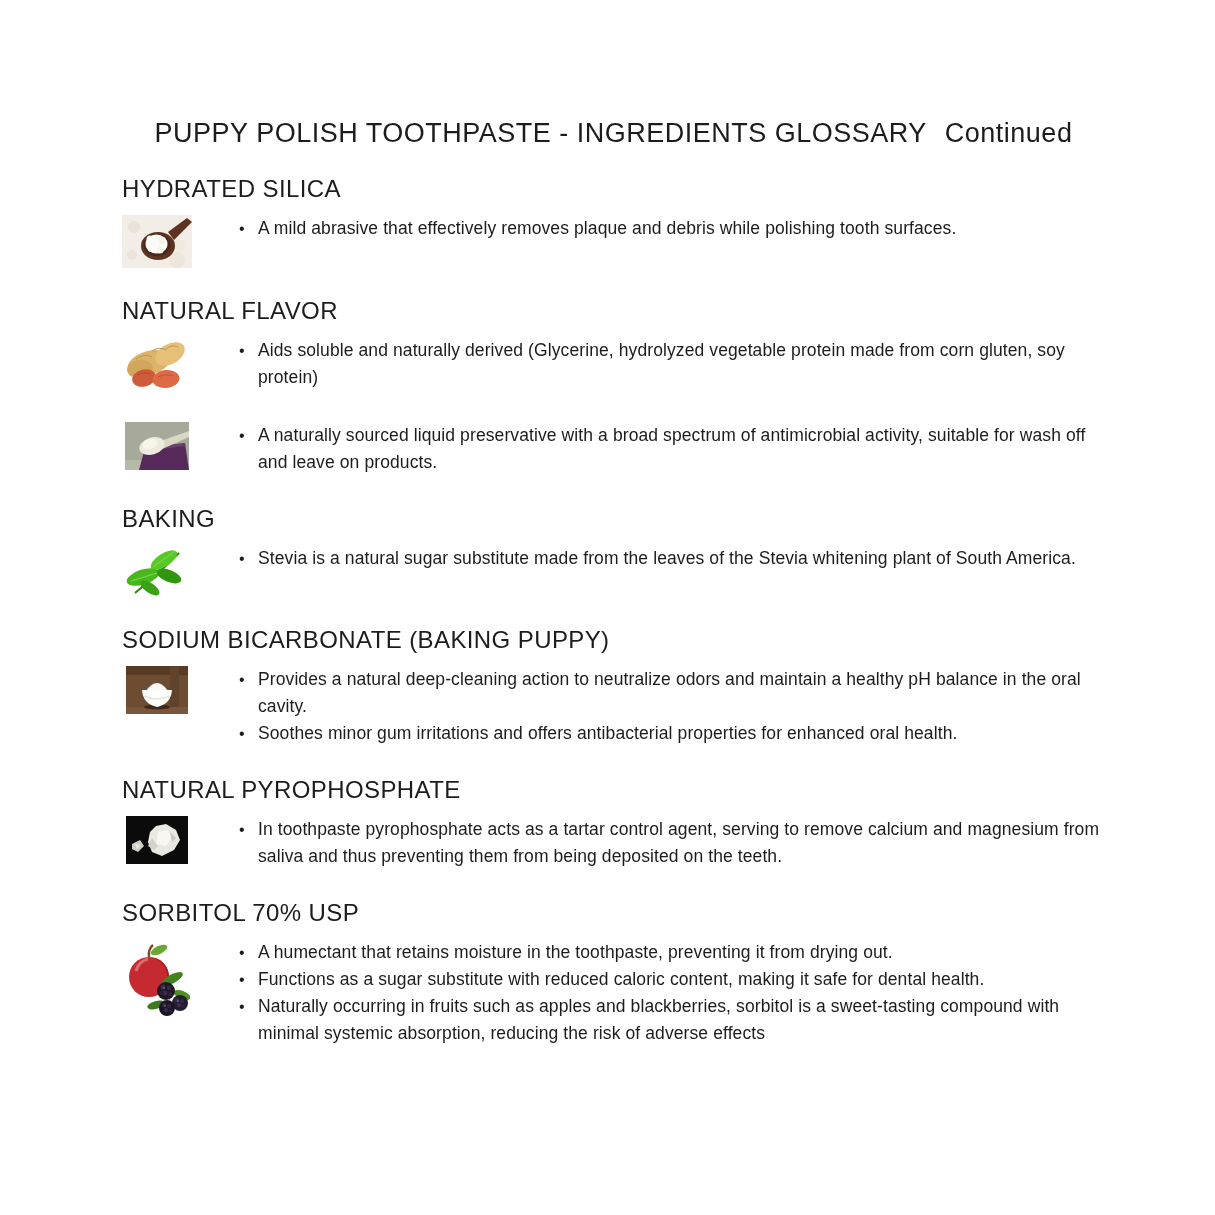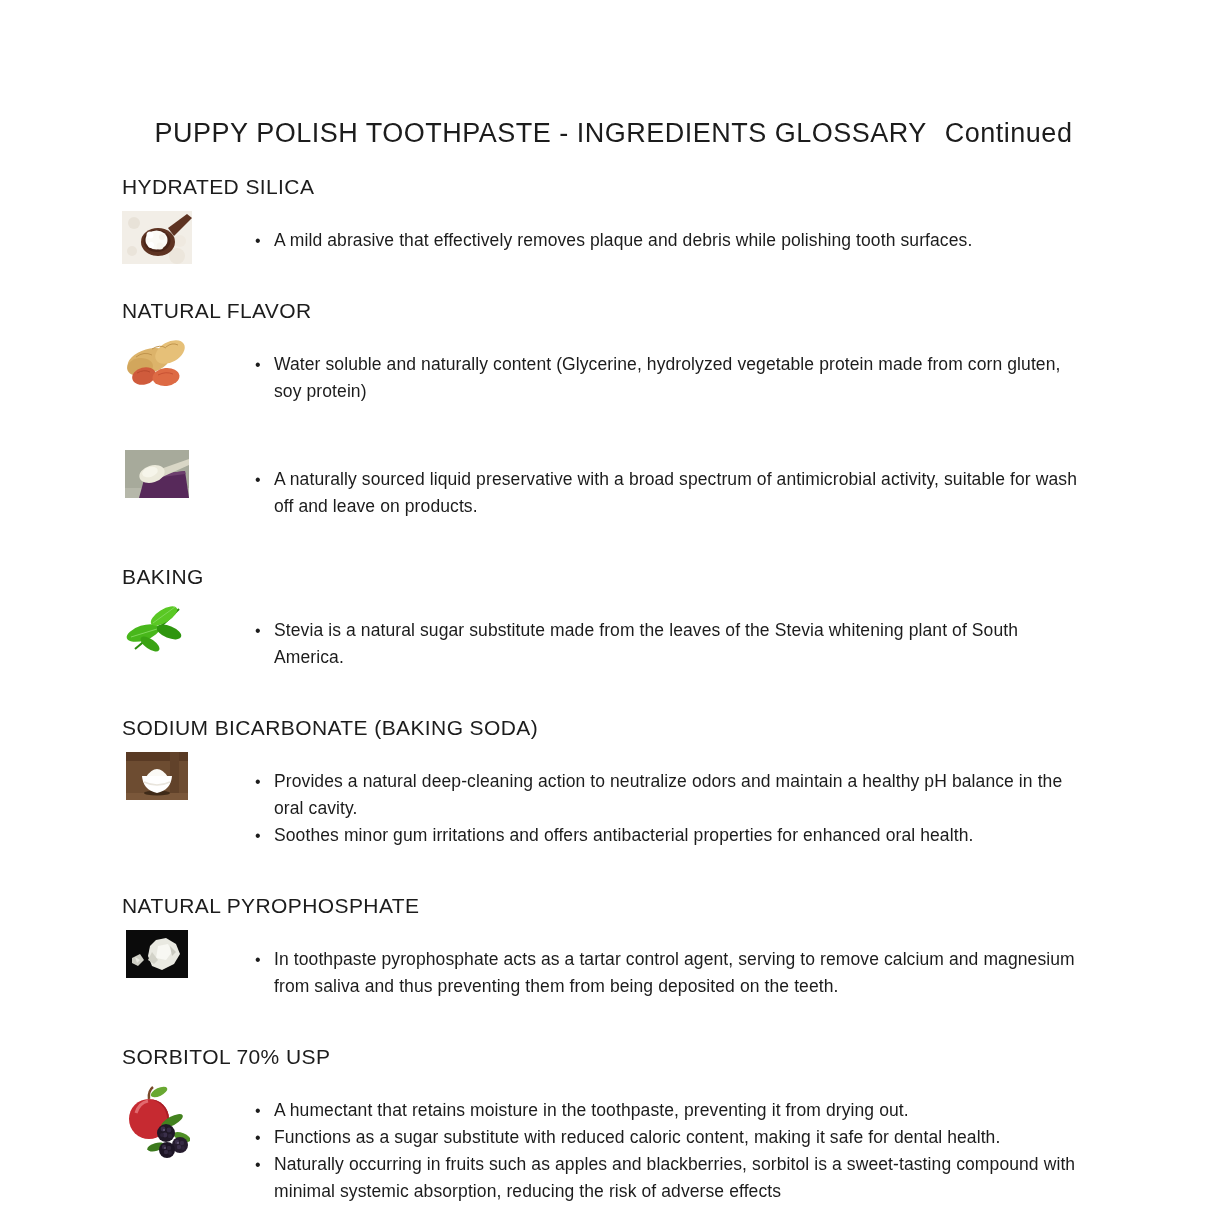--- a/index.html
+++ b/index.html
@@ -23,37 +23,37 @@
     text-align: center;
     font-size: 27px;
     font-weight: 400;
     letter-spacing: 0.5px;
     white-space: nowrap;
     margin: 0 0 26px 0;
   }
   .title .suffix { display: inline-block; margin-left: 18px; }
   .section { margin-bottom: 29px; }
   .heading {
-    font-size: 21px;
+    font-size: 24px;
     font-weight: 400;
     letter-spacing: 0.4px;
     margin: 0 0 12px 0;
   }
   .row { display: flex; align-items: flex-start; }
   .icon-cell {
     flex: 0 0 70px;
     width: 70px;
     margin-right: 45px;
     display: flex;
     justify-content: center;
     align-items: flex-start;
   }
   .bullets {
     list-style: none;
-    margin: 16px;
+    margin: 0;
     padding: 0;
     max-width: 868px;
   }
   .bullets li {
     position: relative;
     padding-left: 21px;
     font-size: 17.5px;
     line-height: 27px;
     letter-spacing: 0.1px;
   }
@@ -108,21 +108,21 @@
           <ellipse cx="48" cy="17" rx="16" ry="10" fill="#e6c078" transform="rotate(-30 48 17)"></ellipse>
           <ellipse cx="18" cy="32" rx="13" ry="9" fill="#d2a65c" transform="rotate(-8 18 32)"></ellipse>
           <path d="M14 22 q8 -6 16 -2 M30 14 q8 -5 14 -1 M44 12 q6 -5 12 -2" stroke="#c1954e" stroke-width="1" fill="none"></path>
           <ellipse cx="22" cy="41" rx="12" ry="8.5" fill="#cf5b3c" transform="rotate(-14 22 41)"></ellipse>
           <ellipse cx="44" cy="42" rx="13.5" ry="9" fill="#dd6a44" transform="rotate(-6 44 42)"></ellipse>
           <path d="M15 38 q7 -4 13 -1" stroke="#b94a2e" stroke-width="1" fill="none"></path>
           <path d="M36 40 q8 -4 15 -1" stroke="#c85234" stroke-width="1" fill="none"></path>
         </svg>
       </div>
       <ul class="bullets">
-        <li>Water soluble and naturally content (Glycerine, hydrolyzed vegetable protein made from corn gluten, soy protein)</li>
+        <li>Aids soluble and naturally derived (Glycerine, hydrolyzed vegetable protein made from corn gluten, soy protein)</li>
       </ul>
     </div>
   </section>
 
   <section class="section">
     <div class="row">
       <div class="icon-cell">
         <svg width="64" height="48" viewBox="0 0 64 48">
           <rect width="64" height="48" fill="#a7aa9b"></rect>
           <rect y="38" width="64" height="10" fill="#b6b8aa"></rect>
@@ -152,21 +152,21 @@
           <path d="M8 36 L34 28 M30 22 L52 6" stroke="#7fd85a" stroke-width="1" fill="none"></path>
         </svg>
       </div>
       <ul class="bullets">
         <li>Stevia is a natural sugar substitute made from the leaves of the Stevia whitening plant of South America.</li>
       </ul>
     </div>
   </section>
 
   <section class="section">
-    <h2 class="heading">SODIUM BICARBONATE (BAKING SODA)</h2>
+    <h2 class="heading">SODIUM BICARBONATE (BAKING PUPPY)</h2>
     <div class="row">
       <div class="icon-cell">
         <svg width="62" height="48" viewBox="0 0 62 48">
           <rect width="62" height="48" fill="#6d4c31"></rect>
           <rect width="62" height="9" fill="#593a24"></rect>
           <rect x="44" width="9" height="48" fill="#61422a"></rect>
           <rect y="41" width="62" height="7" fill="#7a573a"></rect>
           <ellipse cx="31" cy="41" rx="13" ry="2.5" fill="#3f2a18"></ellipse>
           <path d="M20 25 Q31 9 42 25 Z" fill="#fbfaf6"></path>
           <path d="M16 24 L46 24 Q45 38 31 41 Q17 38 16 24 Z" fill="#ffffff"></path>

